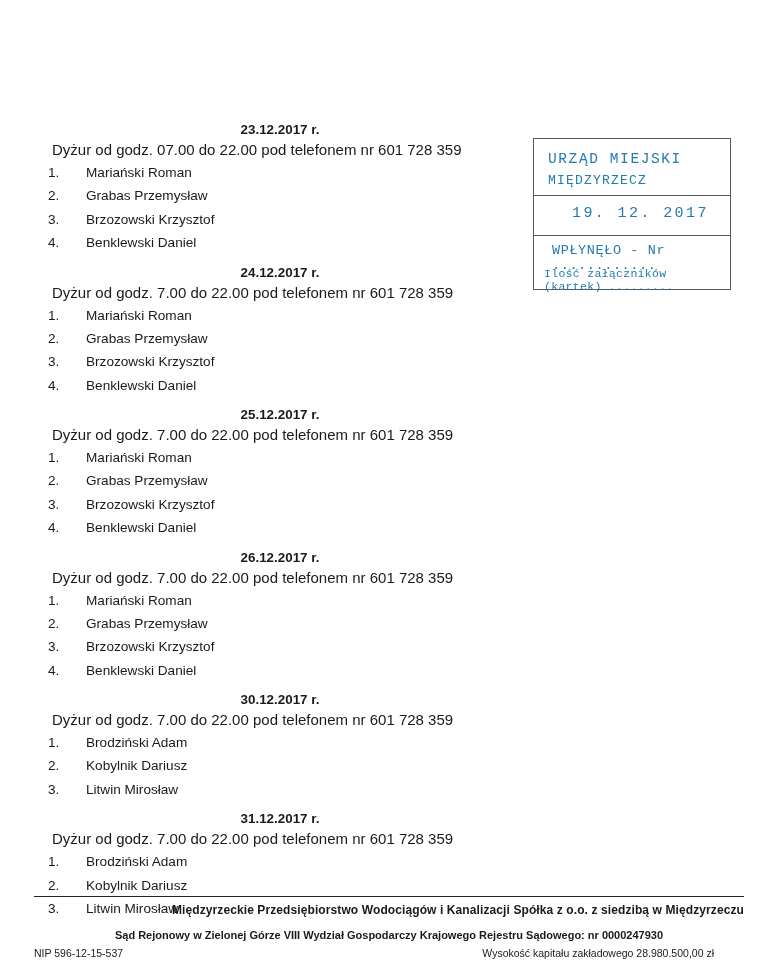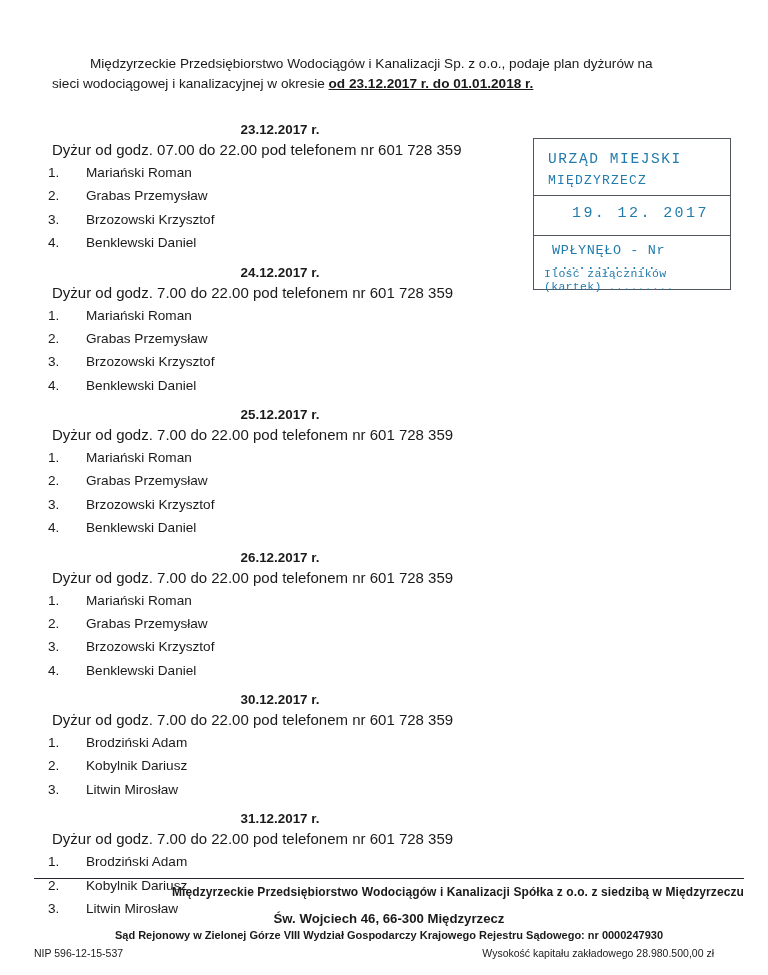--- a/index.html
+++ b/index.html
@@ -195,23 +195,20 @@
   }
   .footer-nip { text-align: left; }
   .footer-cap { text-align: right; padding-right: 30px; }
 </style>
 </head>
 <body>
 
 <div class="page">
 
 
-  <div class="intro">
-    <span>Międzyrzeckie Przedsiębiorstwo Wodociągów i Kanalizacji Sp. z o.o., podaje plan dyżurów na sieci wodociągowej i kanalizacyjnej w okresie </span><span class="u">od 23.12.2017 r. do 01.01.2018 r.</span>
-  </div>
 
   <div class="stamp">
     <div class="stamp-title">URZĄD MIEJSKI</div>
     <div class="stamp-city">MIĘDZYRZECZ</div>
     <div class="stamp-line" style="top:56px;"></div>
     <div class="stamp-date">19. 12. 2017</div>
     <div class="stamp-line" style="top:96px;"></div>
     <div class="stamp-in">WPŁYNĘŁO - Nr ............</div>
     <div class="stamp-att">Ilość załączników (kartek) .........</div>
   </div>
@@ -280,21 +277,20 @@
         <li><span class="num">2.</span><span>Kobylnik Dariusz</span></li>
         <li><span class="num">3.</span><span>Litwin Mirosław</span></li>
       </ol>
     </div>
 
   </div>
 
   <div class="footer">
     <div class="footer-rule"></div>
     <div class="footer-l1">Międzyrzeckie Przedsiębiorstwo Wodociągów i Kanalizacji Spółka z o.o. z siedzibą w Międzyrzeczu</div>
-    <div class="footer-l2">Św. Wojciech 46, 66-300 Międzyrzecz</div>
     <div class="footer-l3">Sąd Rejonowy w Zielonej Górze VIII Wydział Gospodarczy Krajowego Rejestru Sądowego: nr 0000247930</div>
     <div class="footer-bottom">
       <div class="footer-nip">NIP 596-12-15-537</div>
       <div class="footer-cap">Wysokość kapitału zakładowego 28.980.500,00 zł</div>
     </div>
   </div>
 
 </div>
 
 </body></html>

